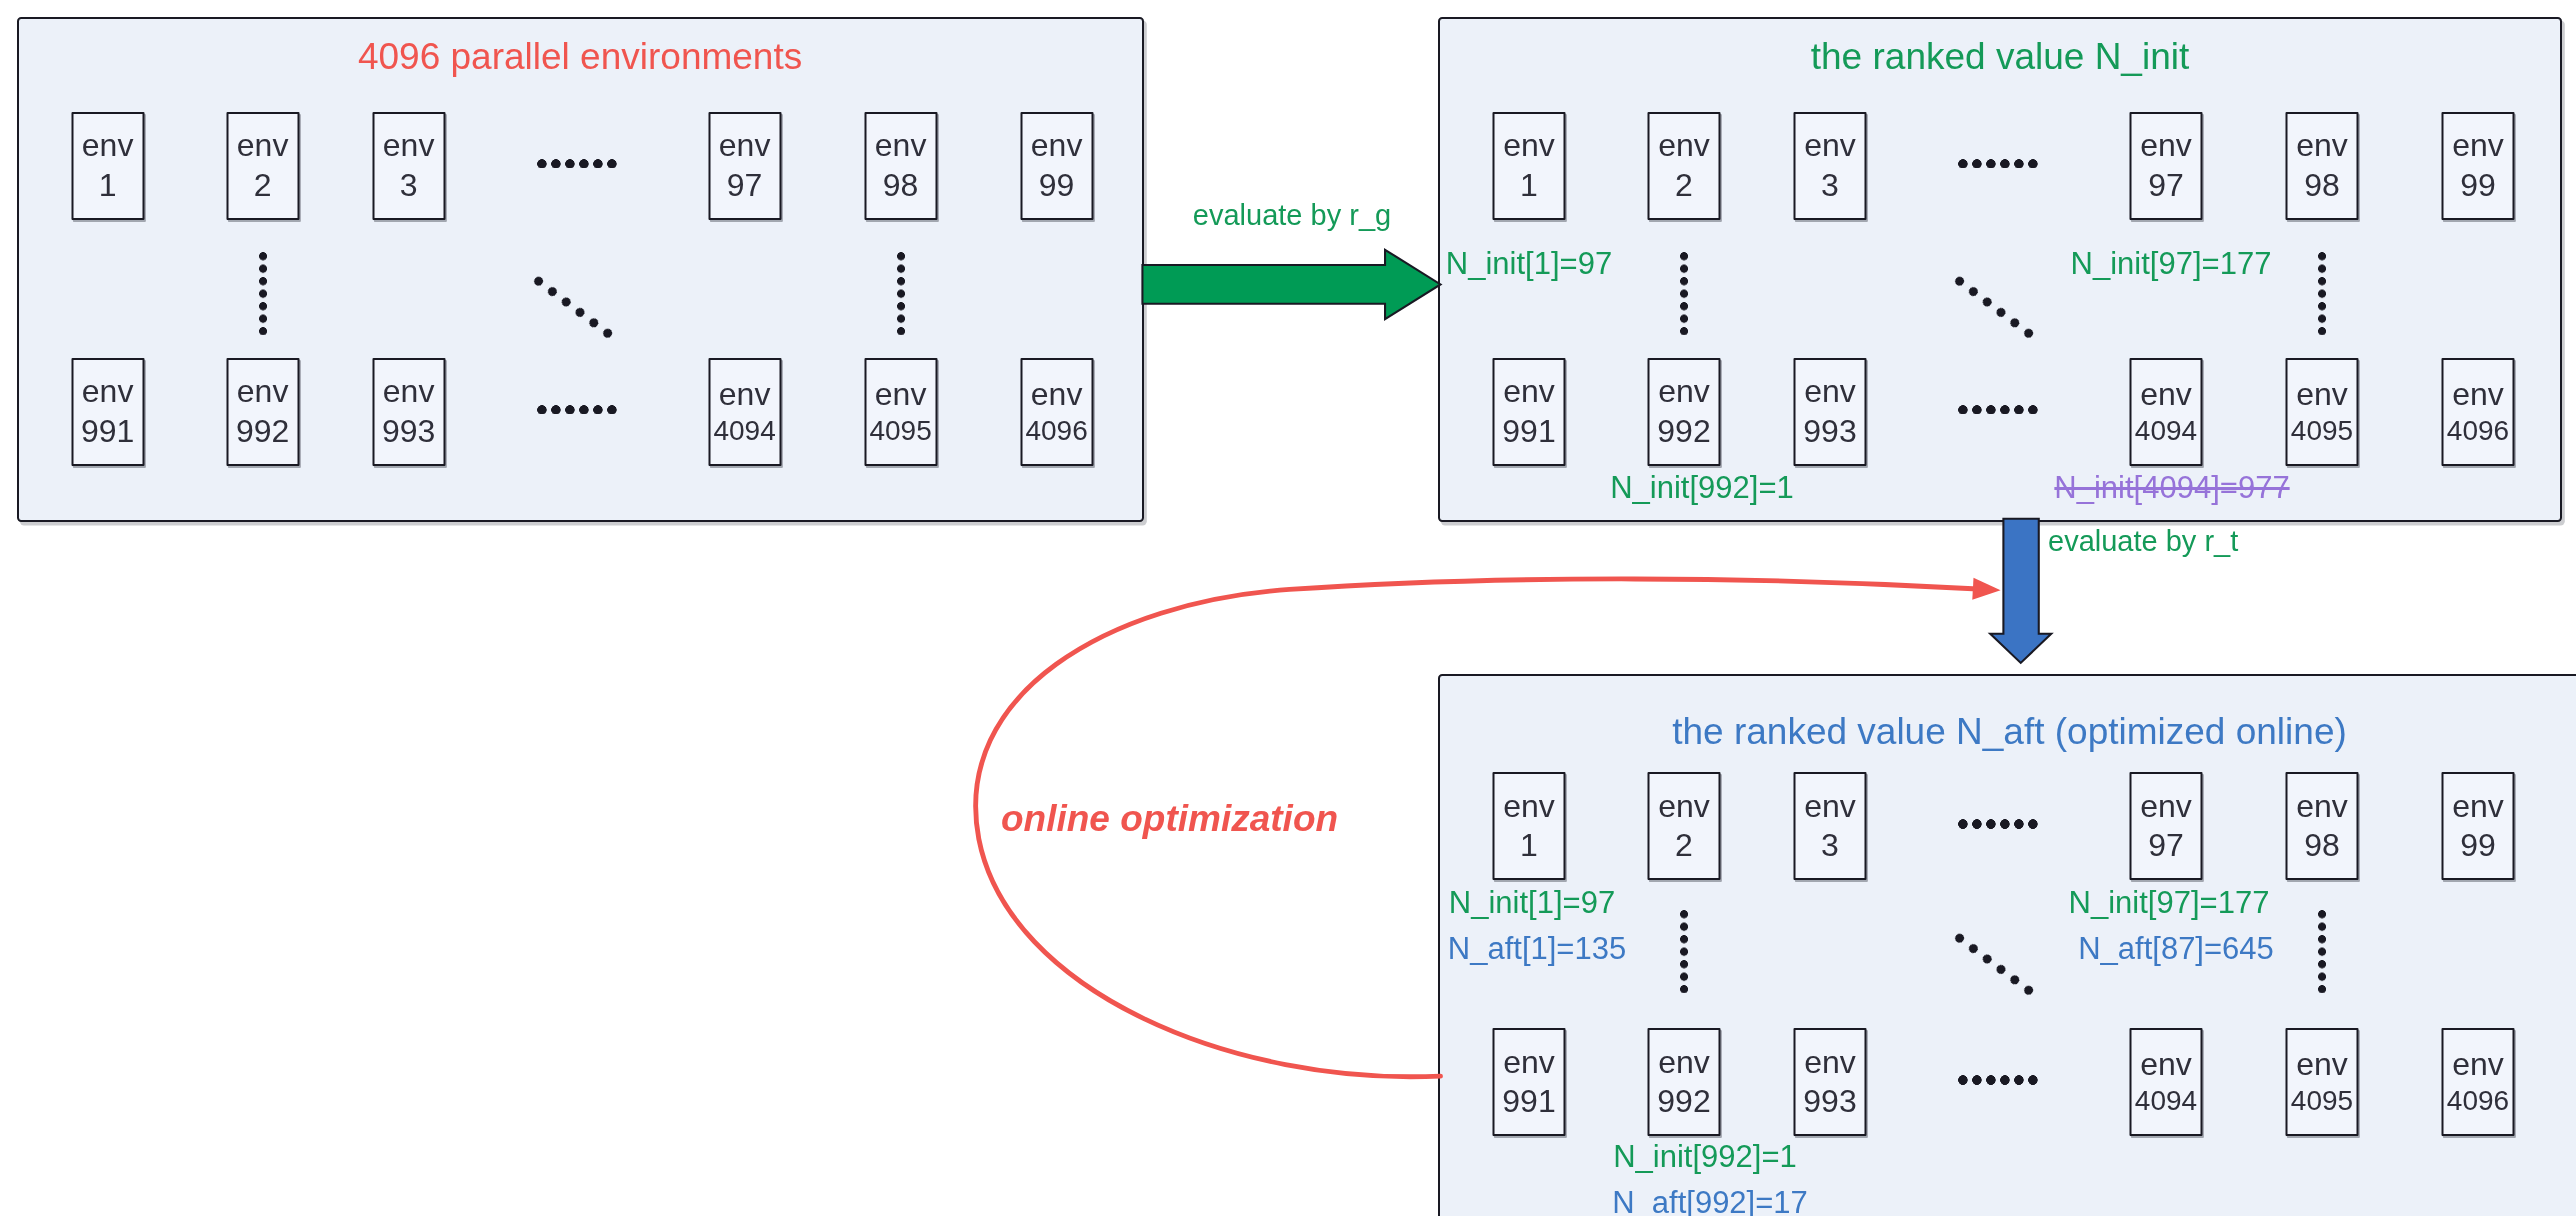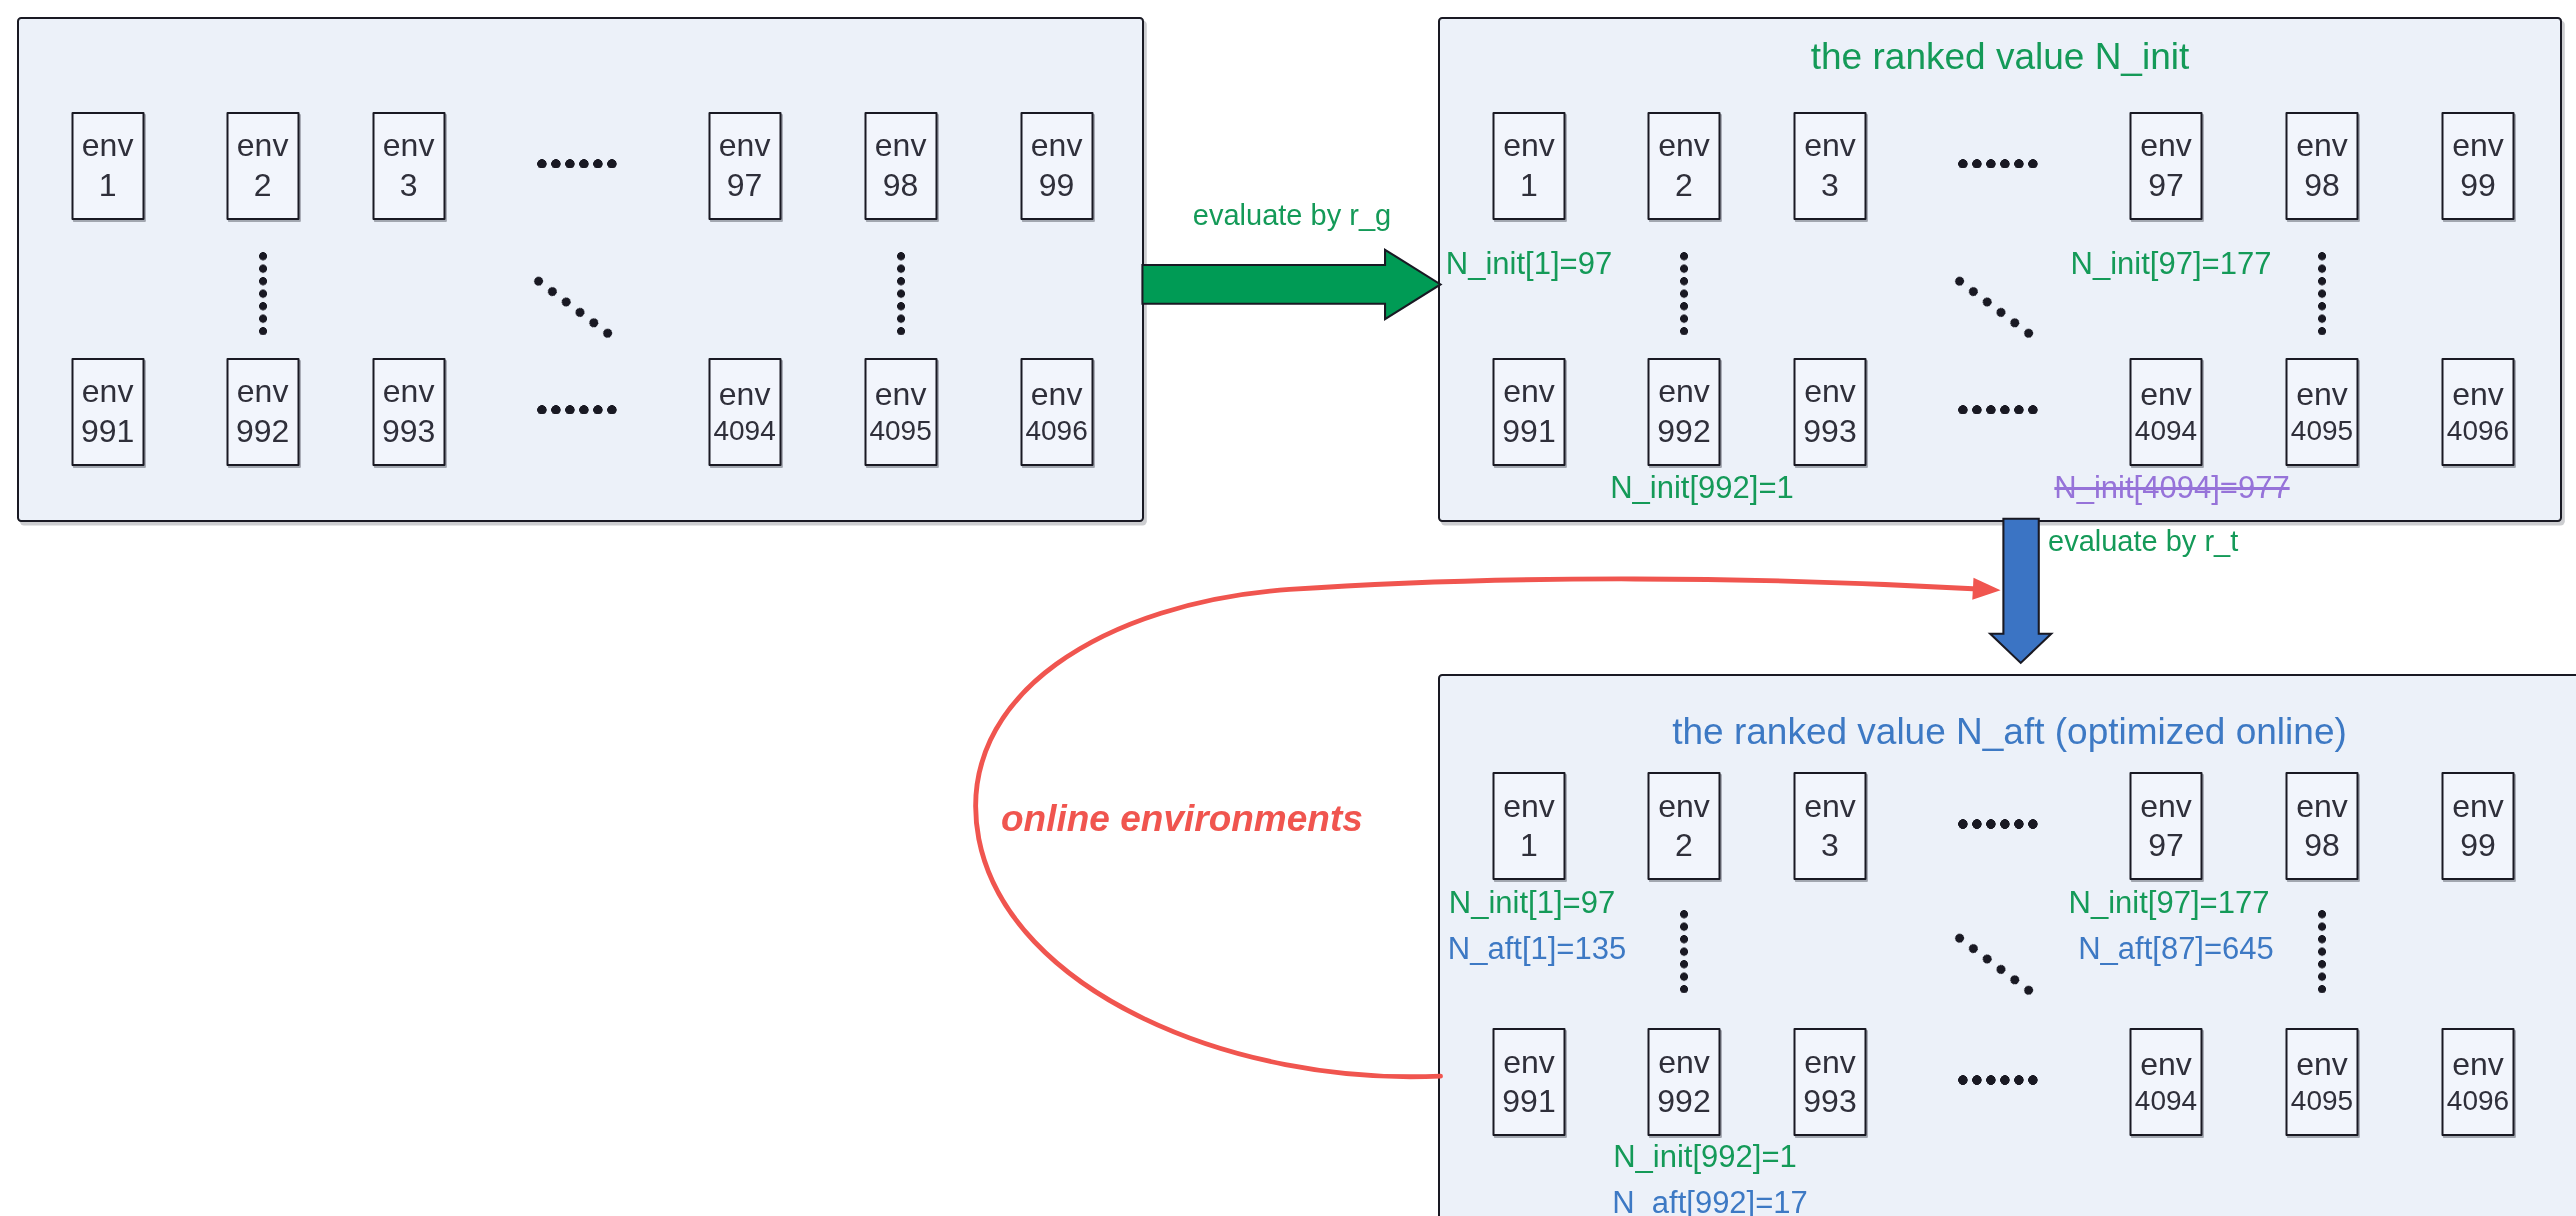--- a/index.html
+++ b/index.html
@@ -79,20 +79,21 @@
 
   
   .overlay{position:absolute;left:0;top:0;width:2576px;height:1217px;pointer-events:none;}
 </style>
 </head>
 <body>
 
 <div class="stage">
 
   <section class="panel panel-a">
+    <h2 class="title t-red">4096 parallel environments</h2>
     <div class="row row1">
         <div class="cell">
     <span class="env-word">env</span>
     <span class="env-num">1</span>
   </div>
         <div class="cell">
     <span class="env-word">env</span>
     <span class="env-num">2</span>
   </div>
         <div class="cell">
@@ -286,16 +287,16 @@
 
     <polygon points="1648,382 1998,382 1998,360 2078,410 1998,460 1998,438 1648,438" style="fill:var(--green-arrow);stroke:var(--ink-border);stroke-width:3;"></polygon>
 
     <path d="M2890 748 L2941 748 L2941 914 L2959 914 L2915 956 L2871 914 L2890 914 Z" style="fill:var(--blue-arrow);stroke:var(--ink-border);stroke-width:3;"></path>
 
     <path d="M2078 1552 C1780 1566 1455 1430 1412 1210 C1372 1000 1600 868 1860 850 C2180 828 2540 832 2846 849" style="fill:none;stroke:var(--red);stroke-width:7;stroke-linecap:round;" marker-end="url(#redhead)"></path>
   </svg>
 
   <div class="lbl lbl-rg">evaluate by r_g</div>
   <div class="lbl lbl-rt">evaluate by r_t</div>
-  <div class="lbl lbl-loop">online environments</div>
+  <div class="lbl lbl-loop">online optimization</div>
 
 </div>
 
 
 </body></html>

